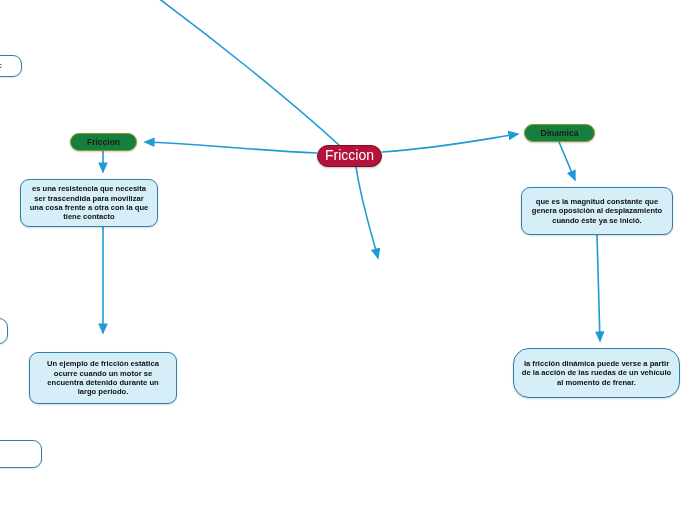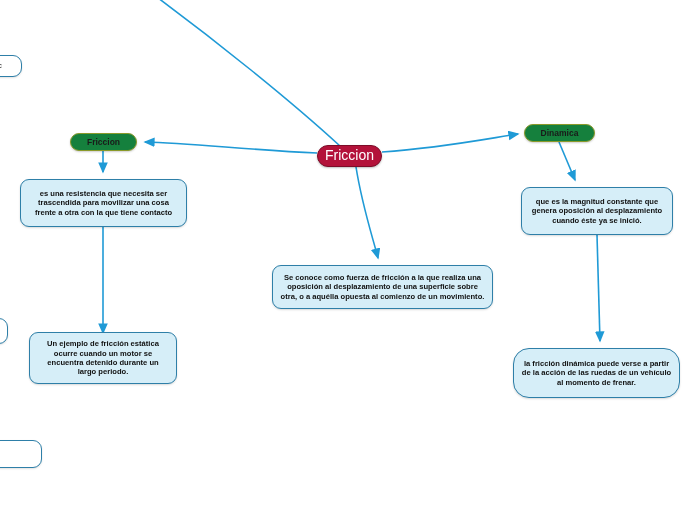--- a/index.html
+++ b/index.html
@@ -128,31 +128,28 @@
   </div>
 
   <div class="node node-cat" style="left:70px; top:133px; width:67px; height:18px;">
     <span>Friccion</span>
   </div>
 
   <div class="node node-cat" style="left:524px; top:124px; width:71px; height:18px;">
     <span>Dinamica</span>
   </div>
 
-  <div class="node node-desc" style="left:20px; top:179px; width:167px; height:48px;">
+  <div class="node node-desc" style="left:20px; top:179px; width:138px; height:48px;">
     <span>es una resistencia que necesita ser trascendida para movilizar una cosa frente a otra con la que tiene contacto</span>
   </div>
 
-  <div class="node node-desc" style="left:29px; top:332px; width:148px; height:52px;justify-content:center;">
+  <div class="node node-desc" style="left:29px; top:352px; width:148px; height:52px;justify-content:center;">
     <span>Un ejemplo de fricción estática ocurre cuando un motor se encuentra detenido durante un largo periodo.</span>
   </div>
 
-  <div class="node node-desc" style="left:272px; top:265px; width:221px; height:44px;">
-    <span>Se conoce como fuerza de fricción a la que realiza una oposición al desplazamiento de una superficie sobre otra, o a aquélla opuesta al comienzo de un movimiento.</span>
-  </div>
 
   <div class="node node-desc" style="left:521px; top:187px; width:152px; height:48px;justify-content:flex-end;">
     <span>que es la magnitud constante que genera oposición al desplazamiento cuando éste ya se inició.</span>
   </div>
 
   <div class="node node-desc" style="left:513px; top:348px; width:167px; height:50px;border-radius:16px;">
     <span>la fricción dinámica puede verse a partir de la acción de las ruedas de un vehículo al momento de frenar.</span>
   </div>
 
 </div>

